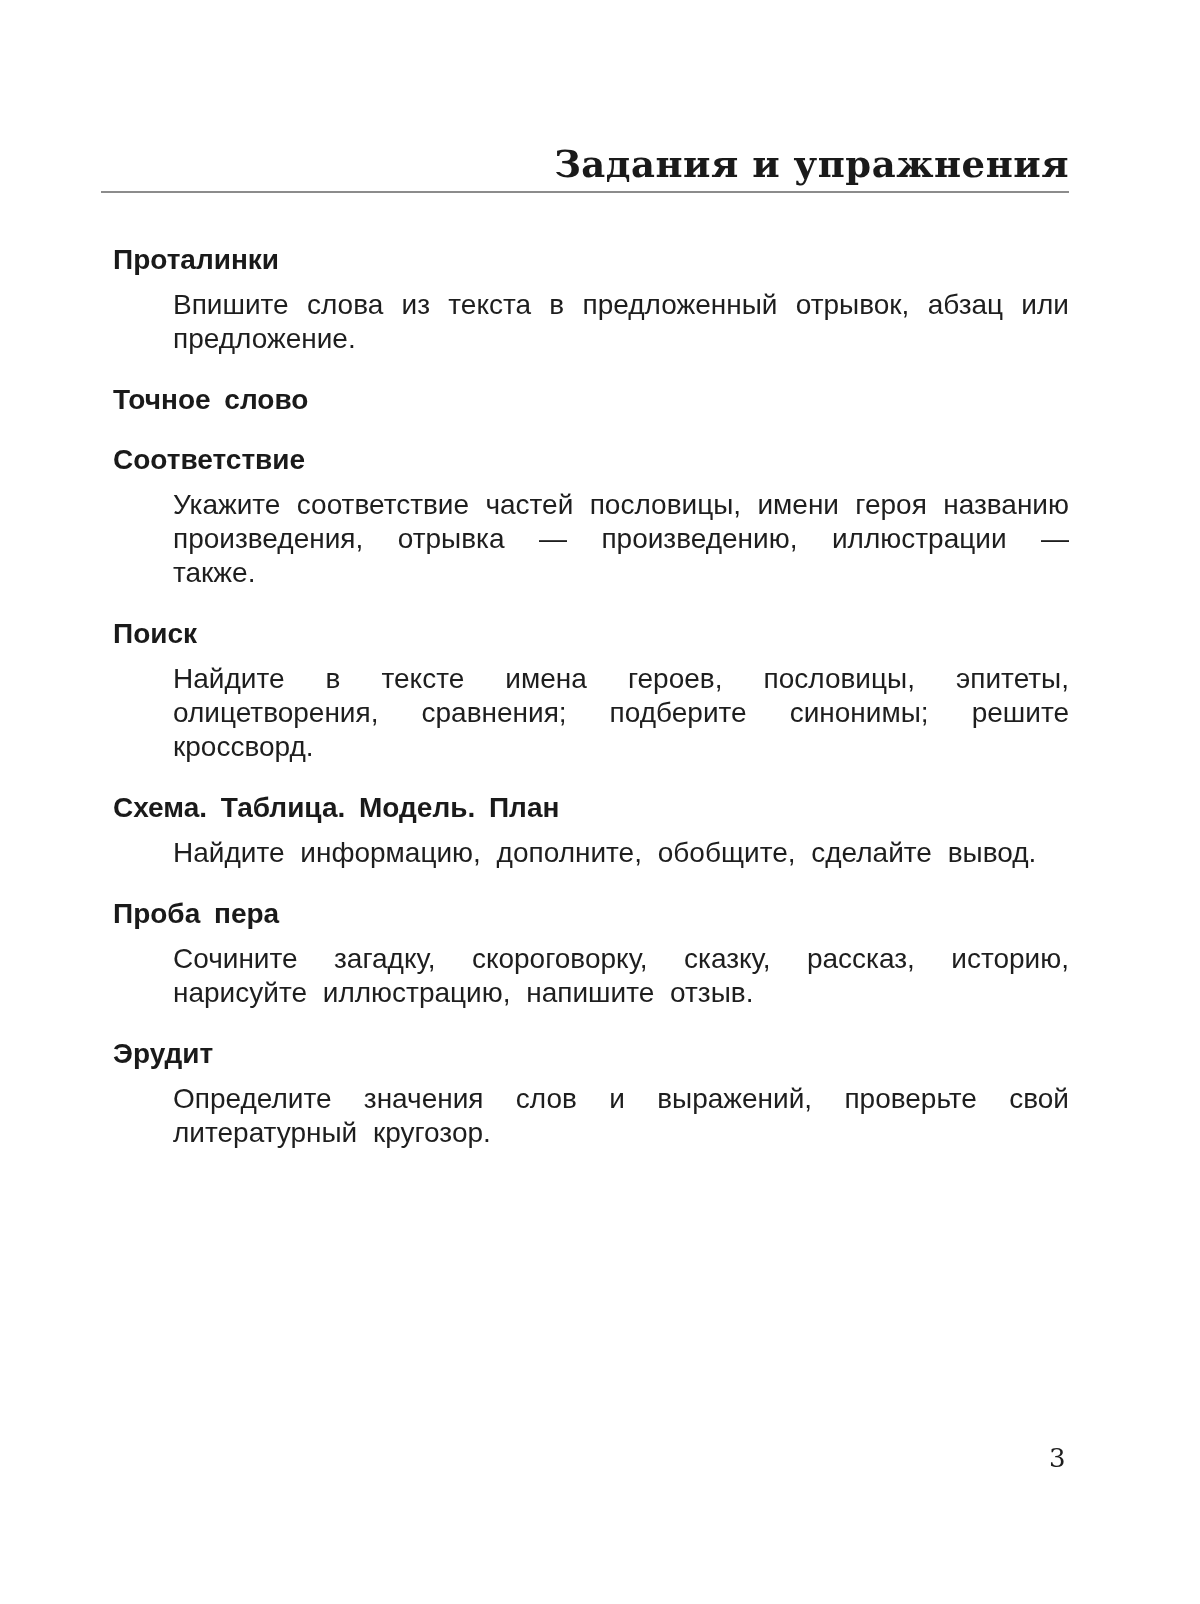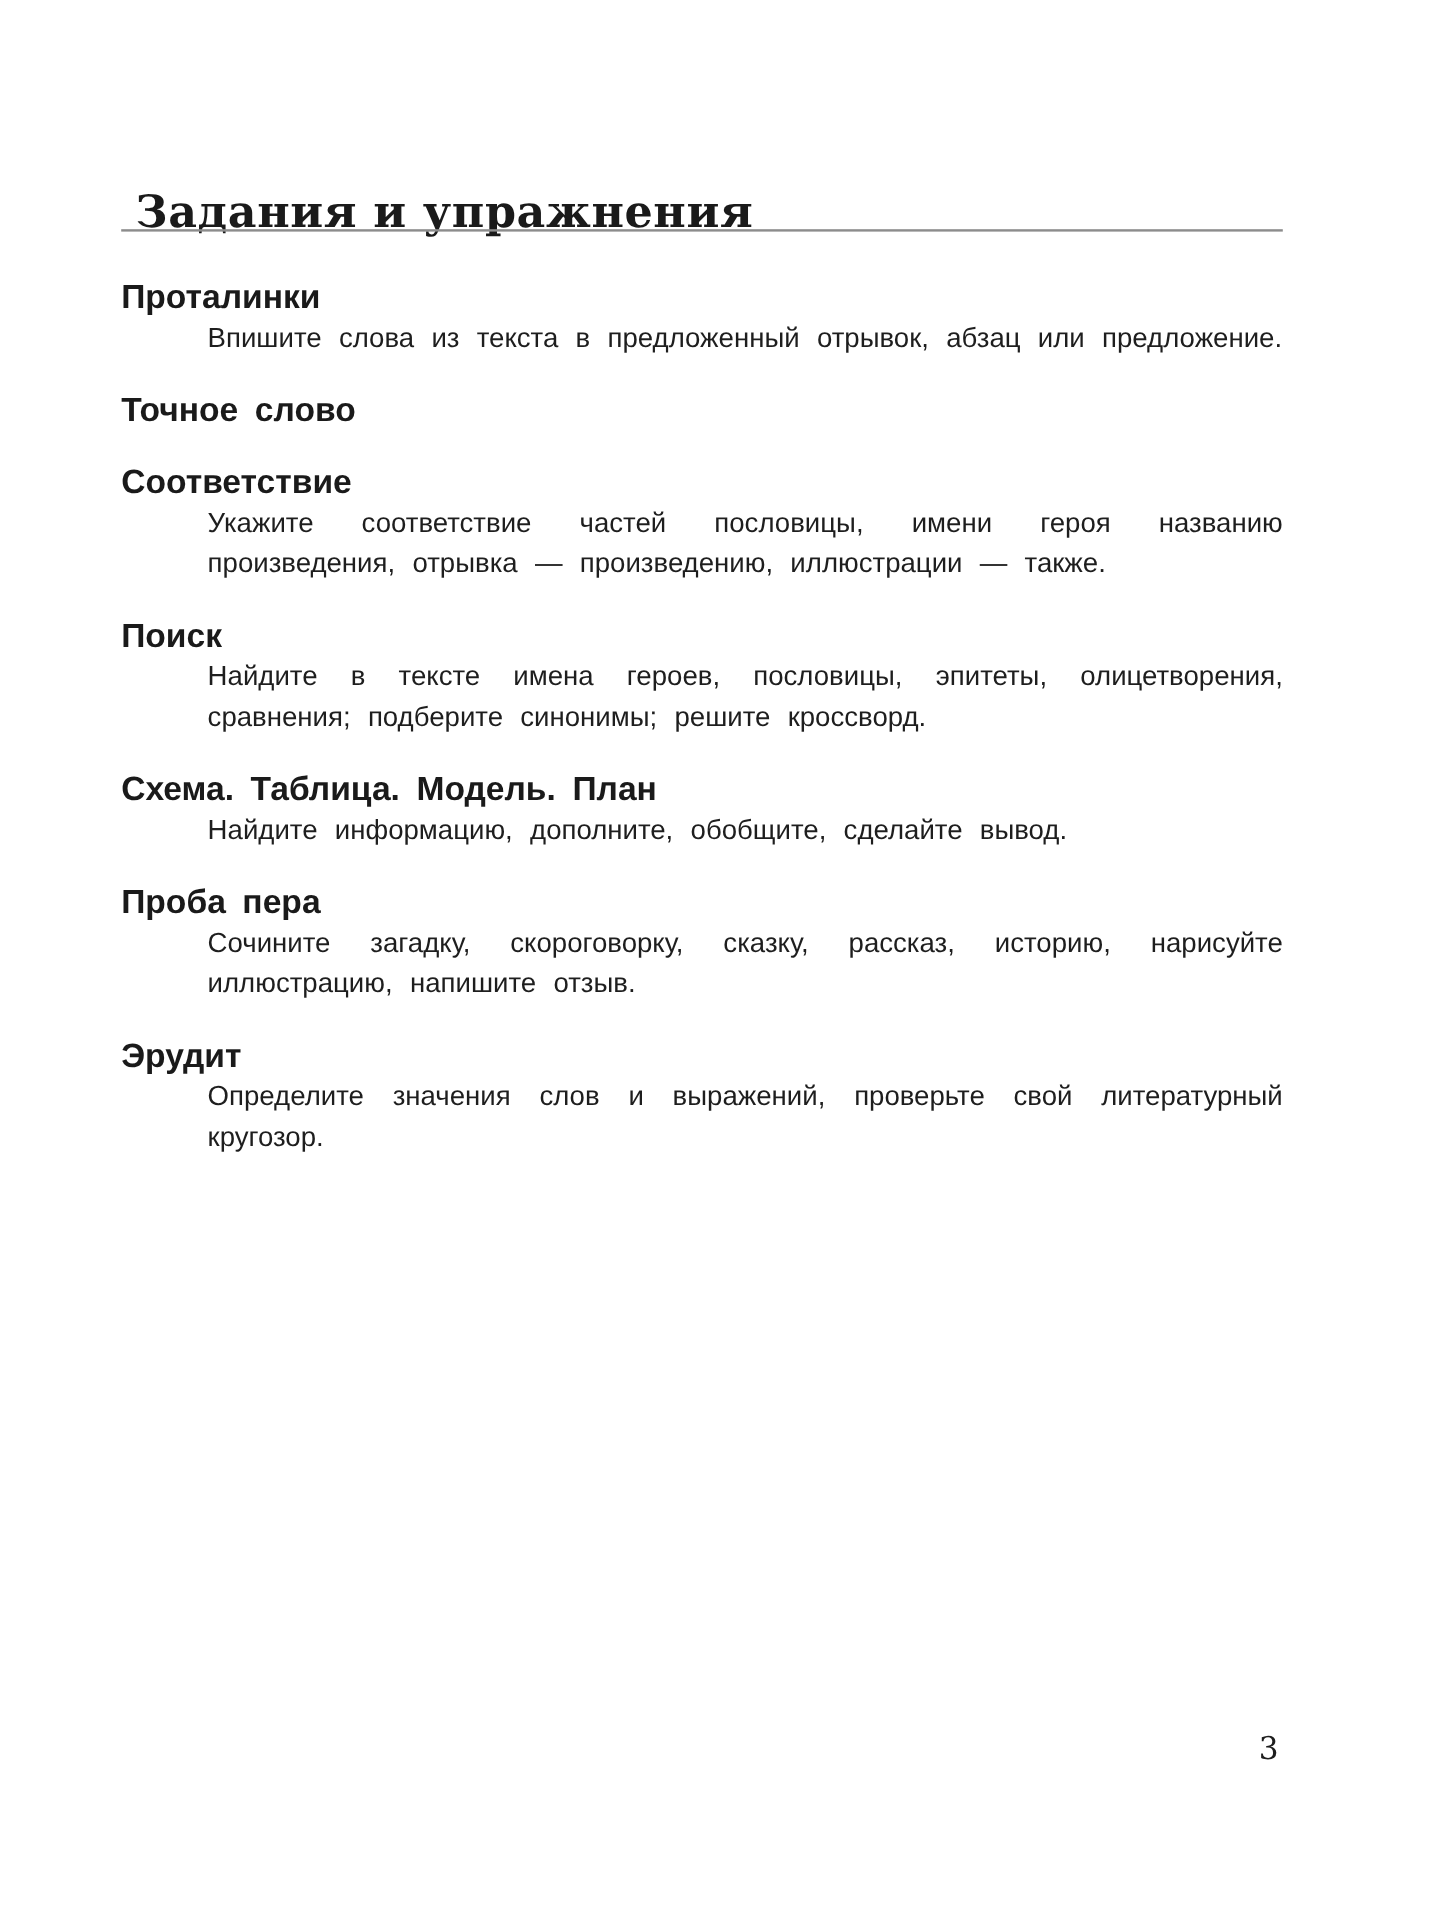--- a/index.html
+++ b/index.html
@@ -18,27 +18,27 @@
       position: absolute;
       left: 101px;
       top: 0;
       width: 968px;
     }
     .page-title {
       position: absolute;
       top: 142px;
       left: 0;
       width: 968px;
-      text-align: left;
+      text-align: right;
       font-family: "DejaVu Serif", "Liberation Serif", serif;
       font-weight: bold;
       font-size: 37px;
       letter-spacing: 0.5px;
       color: #1a1a1a;
-      margin: 12px;
+      margin: 0;
       line-height: 44px;
     }
     .title-rule {
       position: absolute;
       top: 191px;
       left: 0;
       width: 968px;
       height: 2px;
       background: #8c8c8c;
     }
@@ -50,26 +50,26 @@
     }
     .section {
       margin: 0 0 28px 0;
     }
     .section-heading {
       font-family: "Liberation Sans", "DejaVu Sans", sans-serif;
       font-weight: bold;
       font-size: 28px;
       line-height: 32px;
       color: #1a1a1a;
-      margin: 0;
+      margin: 12px;
       word-spacing: 6px;
     }
     .section-text {
       font-family: "Liberation Sans", "DejaVu Sans", sans-serif;
-      font-size: 23px;
+      font-size: 28px;
       line-height: 34px;
       color: #1e1e1e;
       margin: 0 0 0 72px;
       text-align: justify;
       text-align-last: left;
       word-spacing: 8px;
     }
     .page-number {
       position: absolute;
       top: 1443px;

